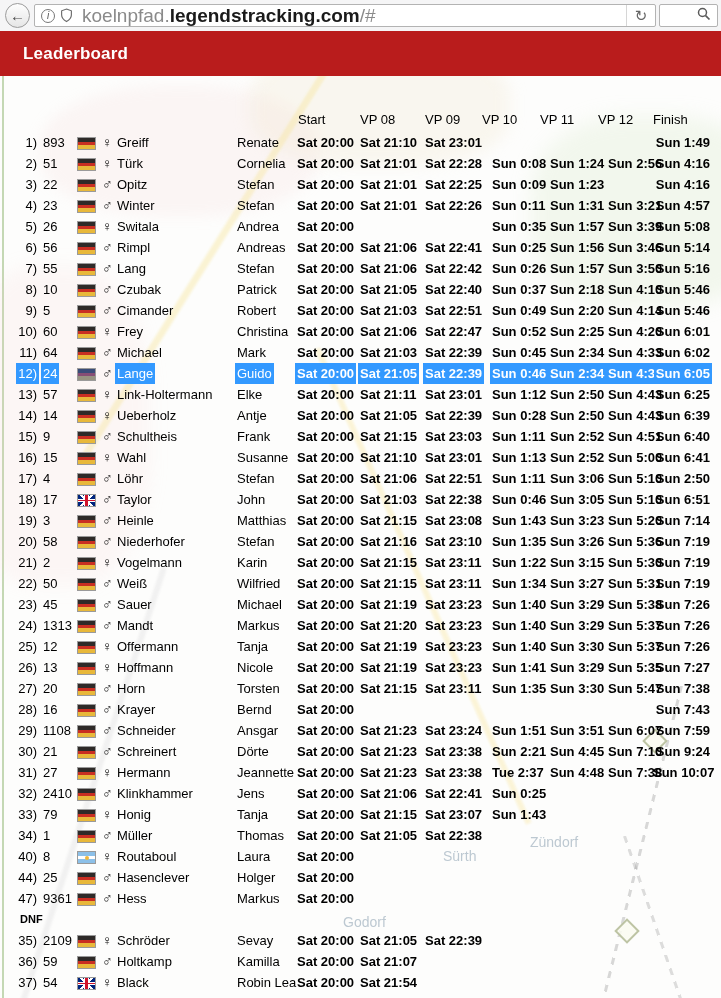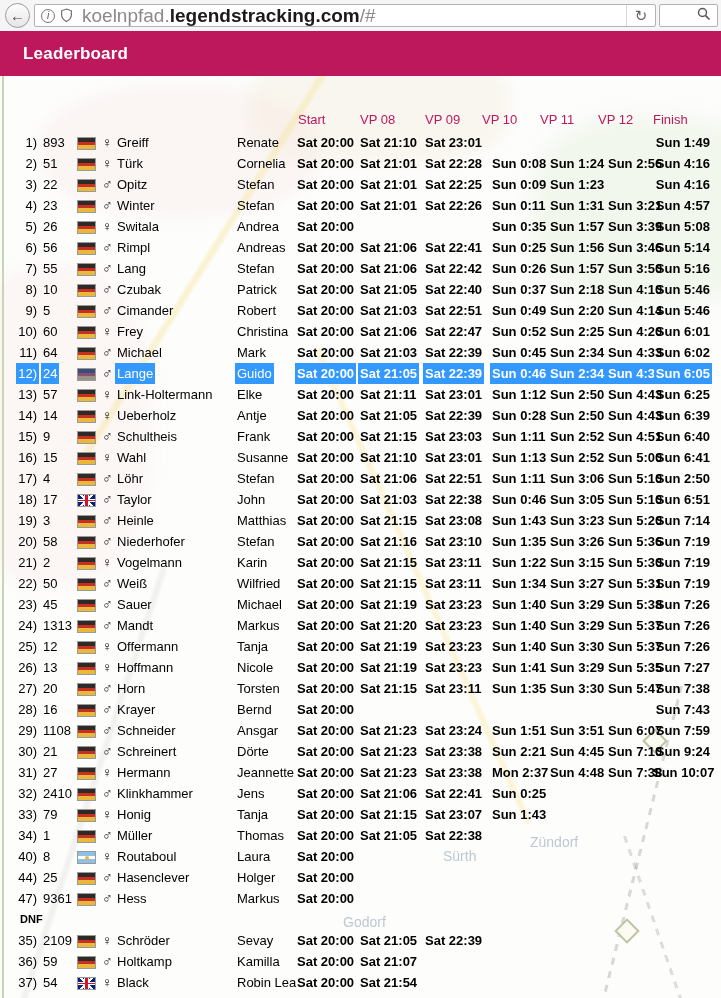--- a/index.html
+++ b/index.html
@@ -20,21 +20,21 @@
     font-size:10px;color:#555;display:flex;align-items:center;justify-content:center;font-style:italic;box-sizing:border-box;}
   .url-text{font-size:19px;color:#8a8a8a;margin-left:4px;white-space:nowrap;}
   .url-text .domain{color:#1a1a1a;font-weight:bold;}
   .url-spacer{flex:1;}
   .reload{width:28px;height:100%;border-left:1px solid #d6d6d6;display:flex;align-items:center;
     justify-content:center;color:#666;font-size:15px;}
   .search-box{position:absolute;right:3px;top:4px;width:59px;height:23px;background:#fff;
     border:1px solid #b3b3b3;border-radius:2px;box-sizing:border-box;
     display:flex;align-items:center;justify-content:flex-end;padding-right:6px;}
   
-  .green-header{position:absolute;left:0;top:31px;width:721px;height:45px;background:#be185d;z-index:4;
+  .green-header{position:absolute;left:0;top:31px;width:721px;height:45px;background:#b91c1c;z-index:4;
     display:flex;align-items:center;}
   .green-header h1{margin:0 0 0 23px;color:#fff;font-size:17px;font-weight:bold;letter-spacing:.2px;}
   
   .content{position:absolute;left:0;top:76px;width:721px;height:922px;background:#fdfdfc;overflow:hidden;}
   .map-deco{position:absolute;pointer-events:none;z-index:0;}
   .map-label{position:absolute;z-index:0;font-size:14px;color:#b6c3cd;opacity:.9;pointer-events:none;}
   .left-line{left:2px;top:0;width:2px;height:100%;background:rgba(150,185,120,.55);}
   .blob1{left:40px;top:10px;width:280px;height:130px;background:rgba(244,204,204,.16);border-radius:45%;filter:blur(7px);}
   .blob2{left:-40px;top:190px;width:190px;height:320px;background:rgba(244,204,204,.13);border-radius:40%;filter:blur(9px);}
   .blob3{right:-50px;top:40px;width:240px;height:190px;background:rgba(205,228,188,.22);border-radius:40%;filter:blur(10px);}
@@ -46,21 +46,21 @@
     background:repeating-linear-gradient(to bottom,rgba(145,145,145,.35) 0 7px,transparent 7px 14px);}
   .rail2{right:95px;top:760px;width:3px;height:300px;transform:rotate(-19deg);transform-origin:top;
     background:repeating-linear-gradient(to bottom,rgba(145,145,145,.3) 0 7px,transparent 7px 14px);}
   .diamond{width:14px;height:14px;border:2px solid rgba(168,178,138,.75);background:rgba(250,250,240,.85);transform:rotate(45deg);}
   .d1{left:646px;top:656px;}
   .d2{left:618px;top:846px;}
   
   .table{position:absolute;left:0;top:0;width:721px;z-index:1;padding-top:32px;}
   .grid-row{display:grid;grid-template-columns:26px 36px 26px 15px 120px 59px 64px 64px 58px 58px 58px 55px 57px;
     padding-left:14px;height:21px;line-height:21px;align-items:center;font-size:13px;color:#000;}
-  .thead{height:24px;line-height:24px;color:#be185d;}
+  .thead{height:24px;line-height:24px;color:#000000;}
   .thead span{display:block;}
   .h0{grid-column:7;padding-left:2px;}
   .h1{grid-column:8;}
   .h2{grid-column:9;padding-left:1px;}
   .h3{grid-column:10;}
   .h4{grid-column:11;}
   .h5{grid-column:12;}
   .h6{grid-column:13;}
   .cell{white-space:nowrap;overflow:visible;}
   .c-pos{text-align:right;padding-right:3px;}
@@ -607,21 +607,21 @@
         <div class="grid-row row">
           <div class="cell c-pos"><span class="hl">31)</span></div>
           <div class="cell c-bib"><span class="hl">27</span></div>
           <div class="cell c-flag"><span class="flag flag-de"></span></div>
           <div class="cell c-gender"><span>♀</span></div>
           <div class="cell c-last"><span class="hl">Hermann</span></div>
           <div class="cell c-first"><span class="hl">Jeannette</span></div>
           <div class="cell c-time c-t0"><span class="hl">Sat 20:00</span></div>
           <div class="cell c-time c-t1"><span class="hl">Sat 21:23</span></div>
           <div class="cell c-time c-t2"><span class="hl">Sat 23:38</span></div>
-          <div class="cell c-time c-t3"><span class="hl">Mon 2:37</span></div>
+          <div class="cell c-time c-t3"><span class="hl">Tue 2:37</span></div>
           <div class="cell c-time c-t4"><span class="hl">Sun 4:48</span></div>
           <div class="cell c-time c-t5"><span class="hl">Sun 7:38</span></div>
           <div class="cell c-time c-t6"><span class="hl">Sun 10:07</span></div>
         </div>
         <div class="grid-row row">
           <div class="cell c-pos"><span class="hl">32)</span></div>
           <div class="cell c-bib"><span class="hl">2410</span></div>
           <div class="cell c-flag"><span class="flag flag-de"></span></div>
           <div class="cell c-gender"><span>♂</span></div>
           <div class="cell c-last"><span class="hl">Klinkhammer</span></div>

